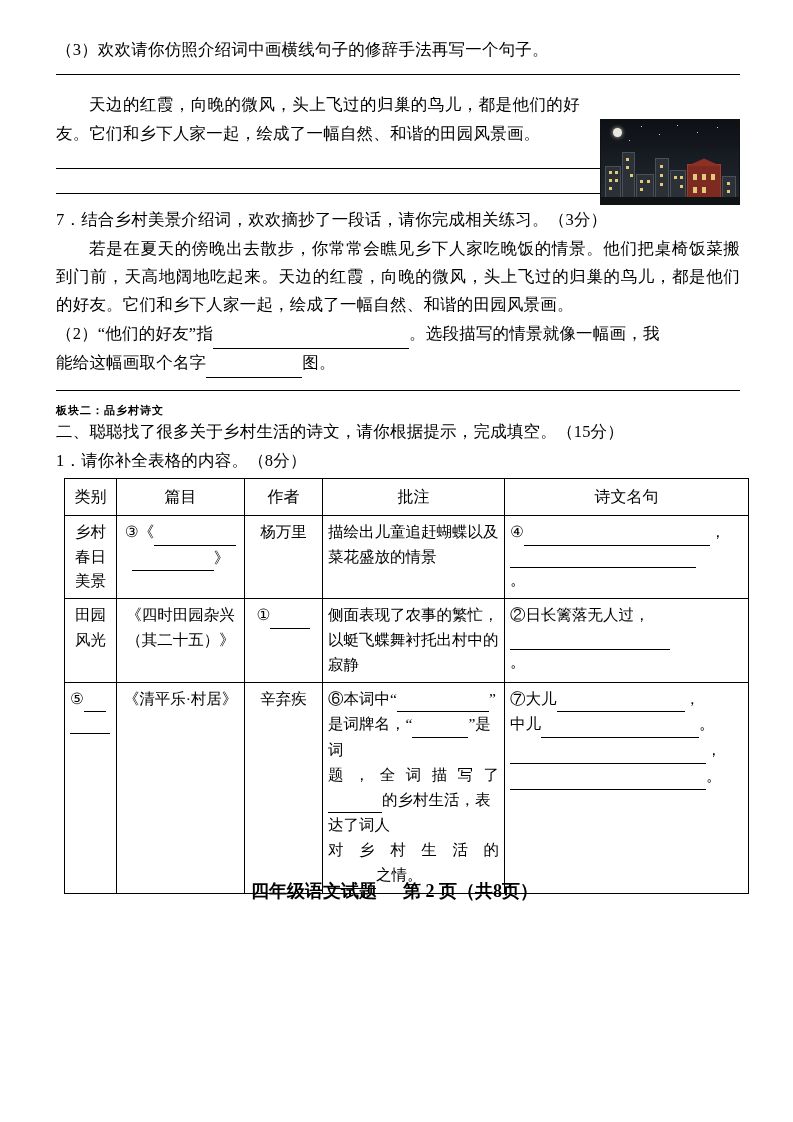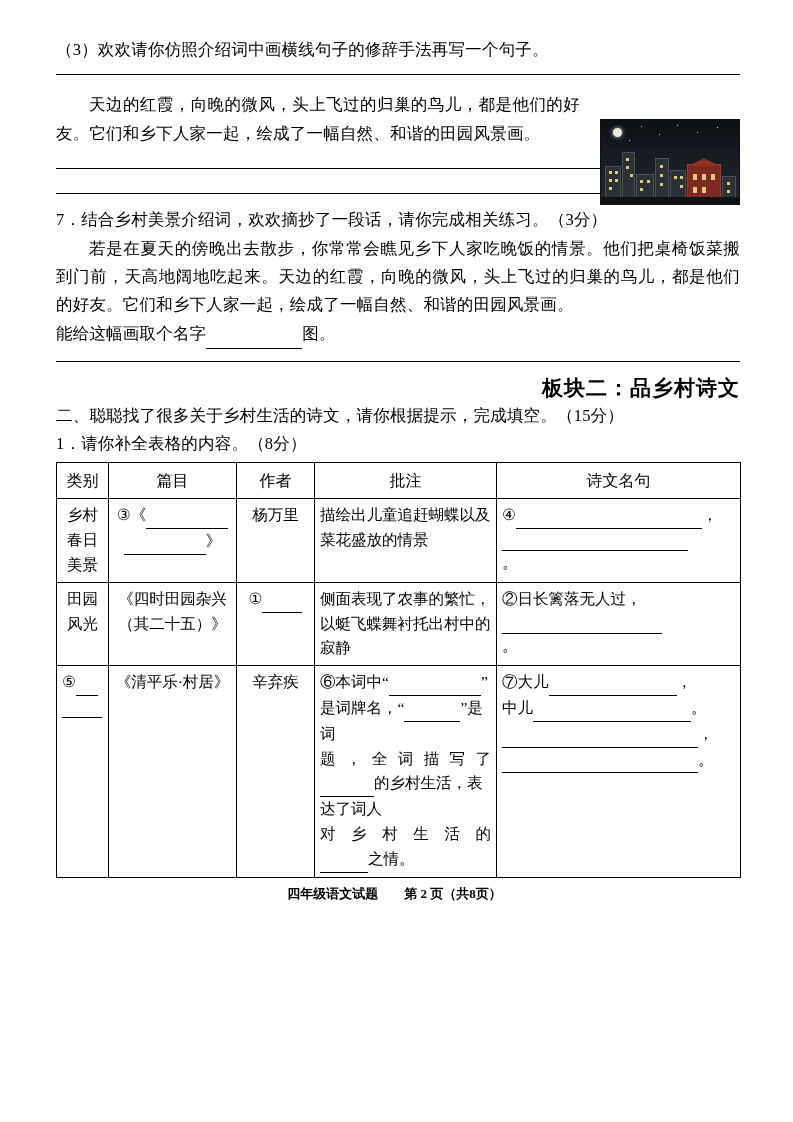--- a/index.html
+++ b/index.html
@@ -86,32 +86,33 @@
   .redroof:before{
     content:""; position:absolute; left:-2px; top:-7px; width:calc(100% + 4px); height:8px;
     background:#8e2f23; clip-path: polygon(0% 100%, 50% 0%, 100% 100%);
   }
   .ground {
     position:absolute; left:0; bottom:0; width:100%; height:7px; background:#101316;
   }
 
   
   .sec-head {
-    text-align:right;
-    font-size:21px;
+    text-align:left;
+    font-size:11px;
     font-weight:bold;
     letter-spacing:1px;
   }
 
   
   table.tbl {
     border-collapse: collapse;
     width: 684px;
     table-layout: fixed;
     font-size: 15.5px;
+    margin-left: 8px;
   }
   table.tbl th, table.tbl td {
     border: 1px solid #000;
     padding: 4px 5px;
     vertical-align: top;
     line-height: 1.6;
   }
   table.tbl th {
     text-align: center;
     font-weight: normal;
@@ -133,21 +134,21 @@
   .ul-row { display:block; border-bottom:1px solid #000; height:19px; margin-top:2px; }
   .justify-spread {
     text-align: justify;
     text-align-last: justify;
   }
   .footer {
     position:absolute;
     left:0; right:4px;
     bottom:28px;
     text-align:center;
-    font-size:13px;
+    font-size:18px;
   }
   .footer .f1 { font-weight:bold; }
   .footer .f2 { margin-left: 26px; font-weight:bold; }
   .u-inline { border-bottom:1px solid #000; display:inline-block; }
 </style>
 </head>
 <body>
 
 <div class="page">
   <div class="content">
@@ -215,20 +216,23 @@
     <div class="blank-rule"></div>
     <div class="spacer-24"></div>
     <div class="blank-rule"></div>
 
     <div class="spacer-12"></div>
 
     <div class="q-line">7．结合乡村美景介绍词，欢欢摘抄了一段话，请你完成相关练习。（3分）</div>
     <div class="q-line indent2">若是在夏天的傍晚出去散步，你常常会瞧见乡下人家吃晚饭的情景。他们把桌椅饭菜搬到门前，天高地阔地吃起来。天边的红霞，向晚的微风，头上飞过的归巢的鸟儿，都是他们的好友。它们和乡下人家一起，绘成了一幅自然、和谐的田园风景画。</div>
 
 
+    <div class="q-line">
+      <span>（2）“他们的好友”指</span><span class="ul-xl" style="min-width:196px;">&nbsp;</span><span>。选段描写的情景就像一幅画，我</span>
+    </div>
     <div class="q-line">
       <span>能给这幅画取个名字</span><span class="ul-m">&nbsp;</span><span>图。</span>
     </div>
 
 
     <div class="spacer-12"></div>
     <div class="blank-rule"></div>
     <div class="spacer-12"></div>
 
     <div class="sec-head">板块二：品乡村诗文</div>

